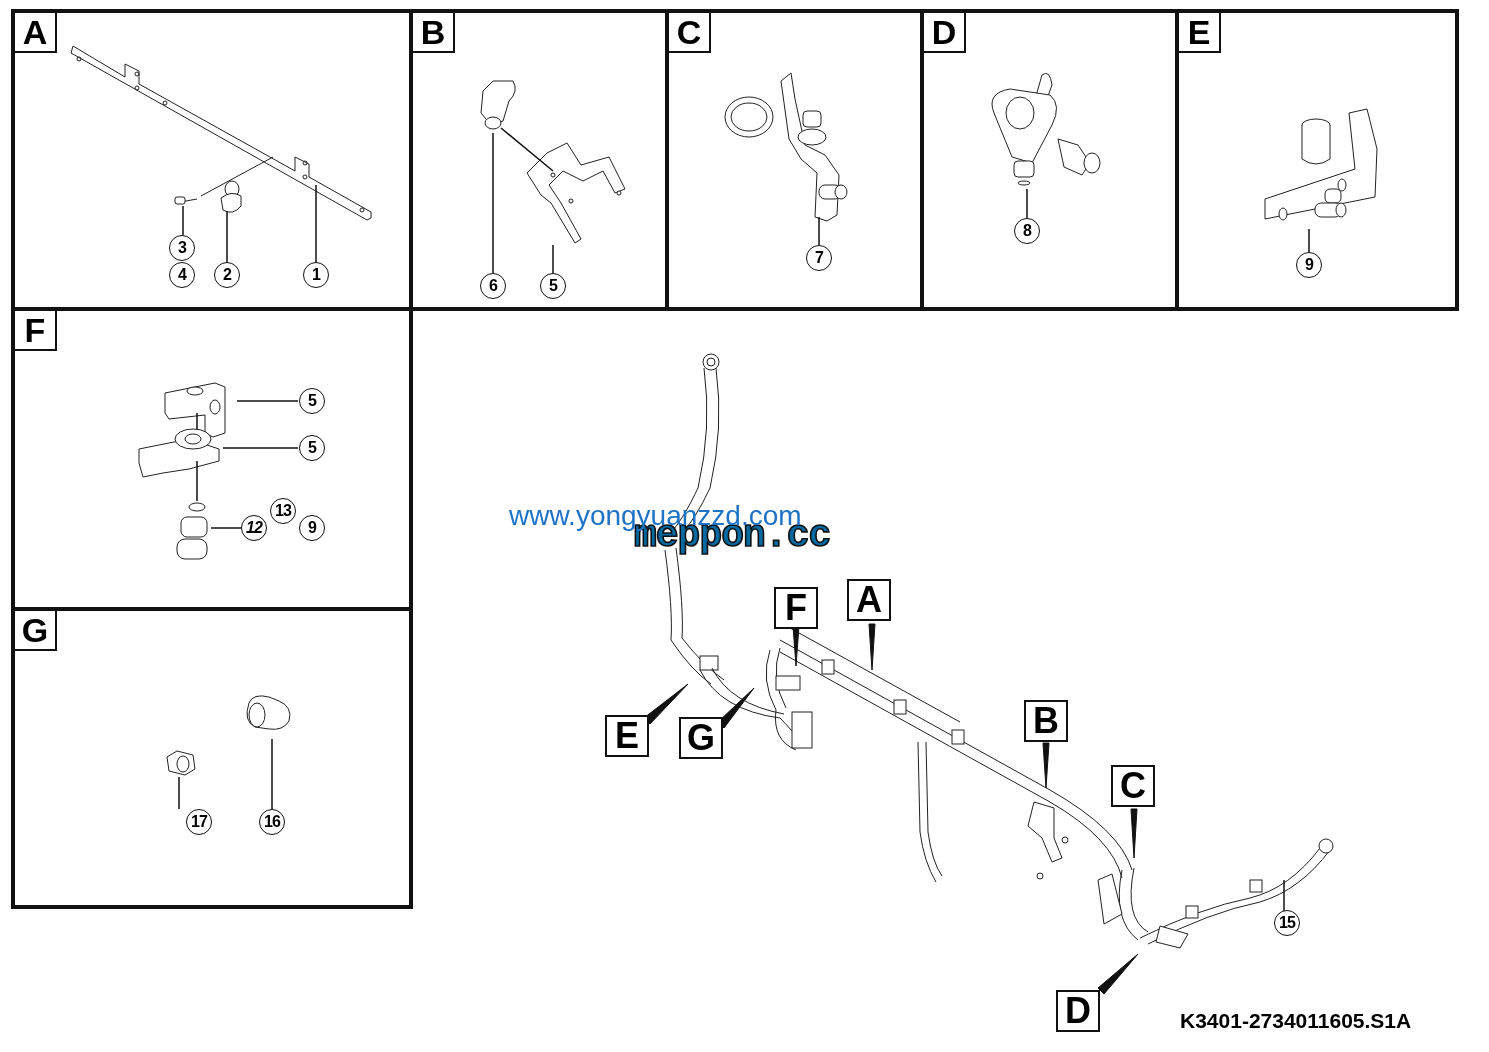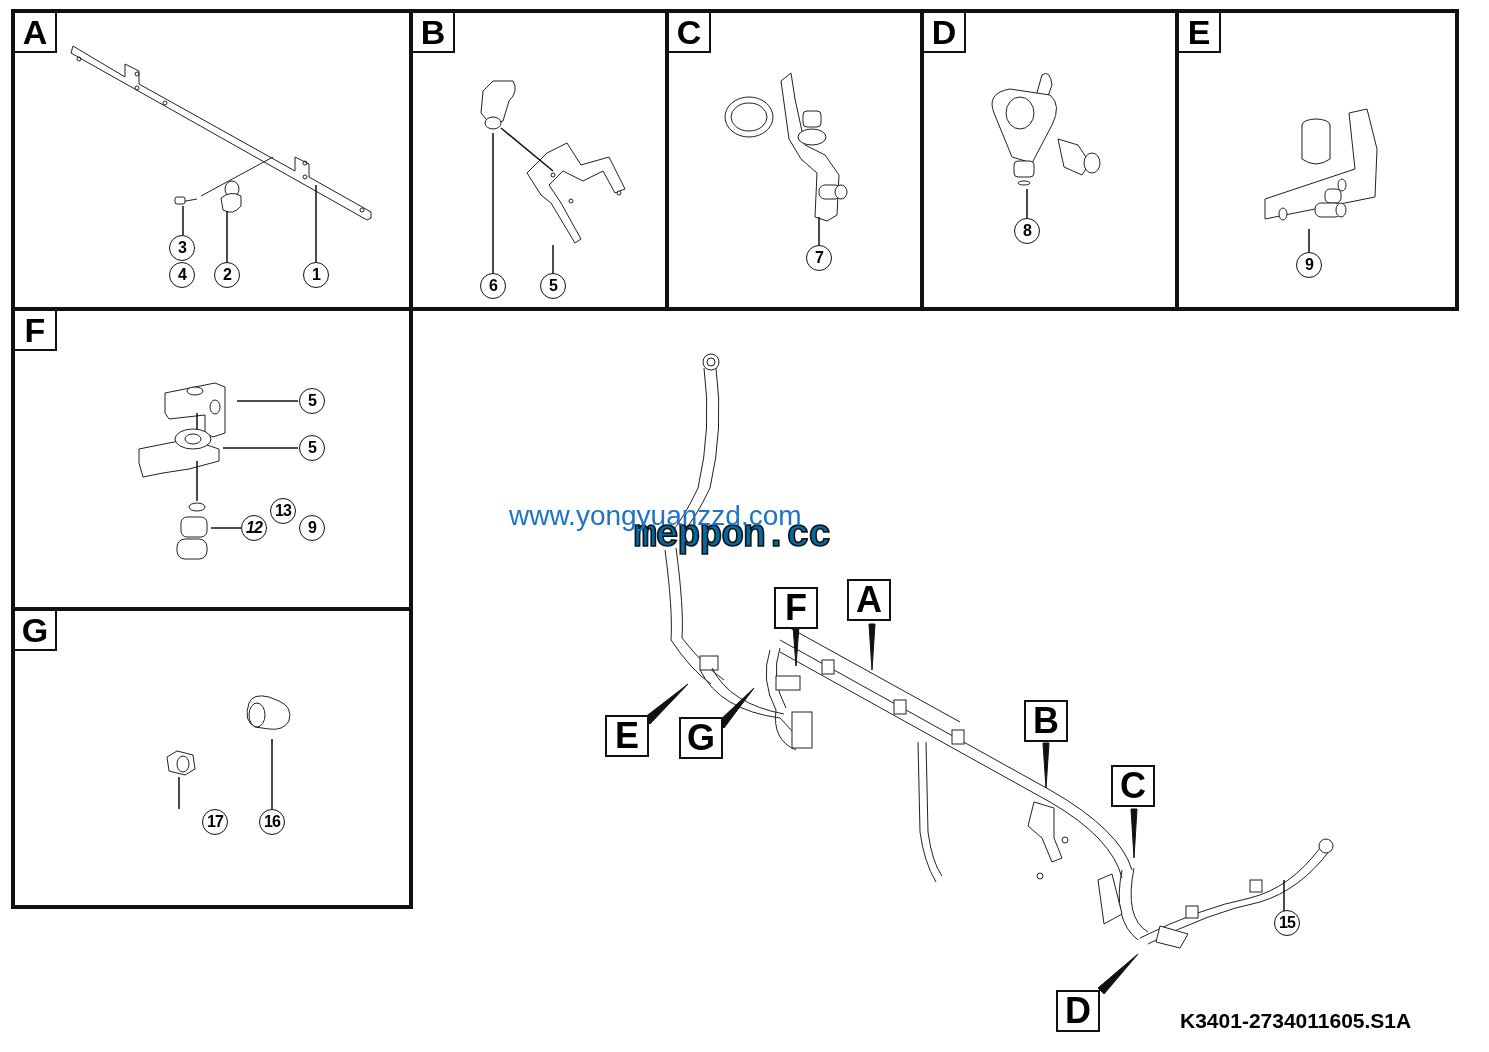--- a/index.html
+++ b/index.html
@@ -165,21 +165,21 @@
       <polygon points="152,146 162,140 178,144 180,158 170,164 154,160"></polygon>
       <ellipse cx="168" cy="153" rx="6" ry="8"></ellipse>
       <path d="M234,92 q4,-10 20,-6 l10,4 q14,6 10,20 q-6,10 -20,8 l-14,-2 q-12,-6 -6,-24 z"></path>
       <ellipse cx="242" cy="104" rx="8" ry="12"></ellipse>
     </g>
     <g stroke="#111" stroke-width="1.5">
       <line x1="164" y1="166" x2="164" y2="198"></line>
       <line x1="257" y1="128" x2="257" y2="198"></line>
     </g>
   </svg>
-  <div class="callout" style="left:172px;top:211px;margin-left:15px;">17</div>
+  <div class="callout" style="left:156px;top:211px;margin-left:15px;">17</div>
   <div class="callout" style="left:257px;top:211px;">16</div>
 </div>
 
 <svg width="1489" height="1052">
   <g fill="none" stroke="#222" stroke-width="1">
 
     <circle cx="711" cy="362" r="8" fill="#fff"></circle>
     <circle cx="711" cy="362" r="4"></circle>
     <path d="M704,368 q8,60 -6,120 q-14,30 -28,46 M716,368 q8,60 -6,120 q-14,30 -30,48"></path>
     <path d="M665,550 q8,60 6,90 q20,30 40,44 M676,548 q8,60 6,90 q22,28 42,42"></path>

